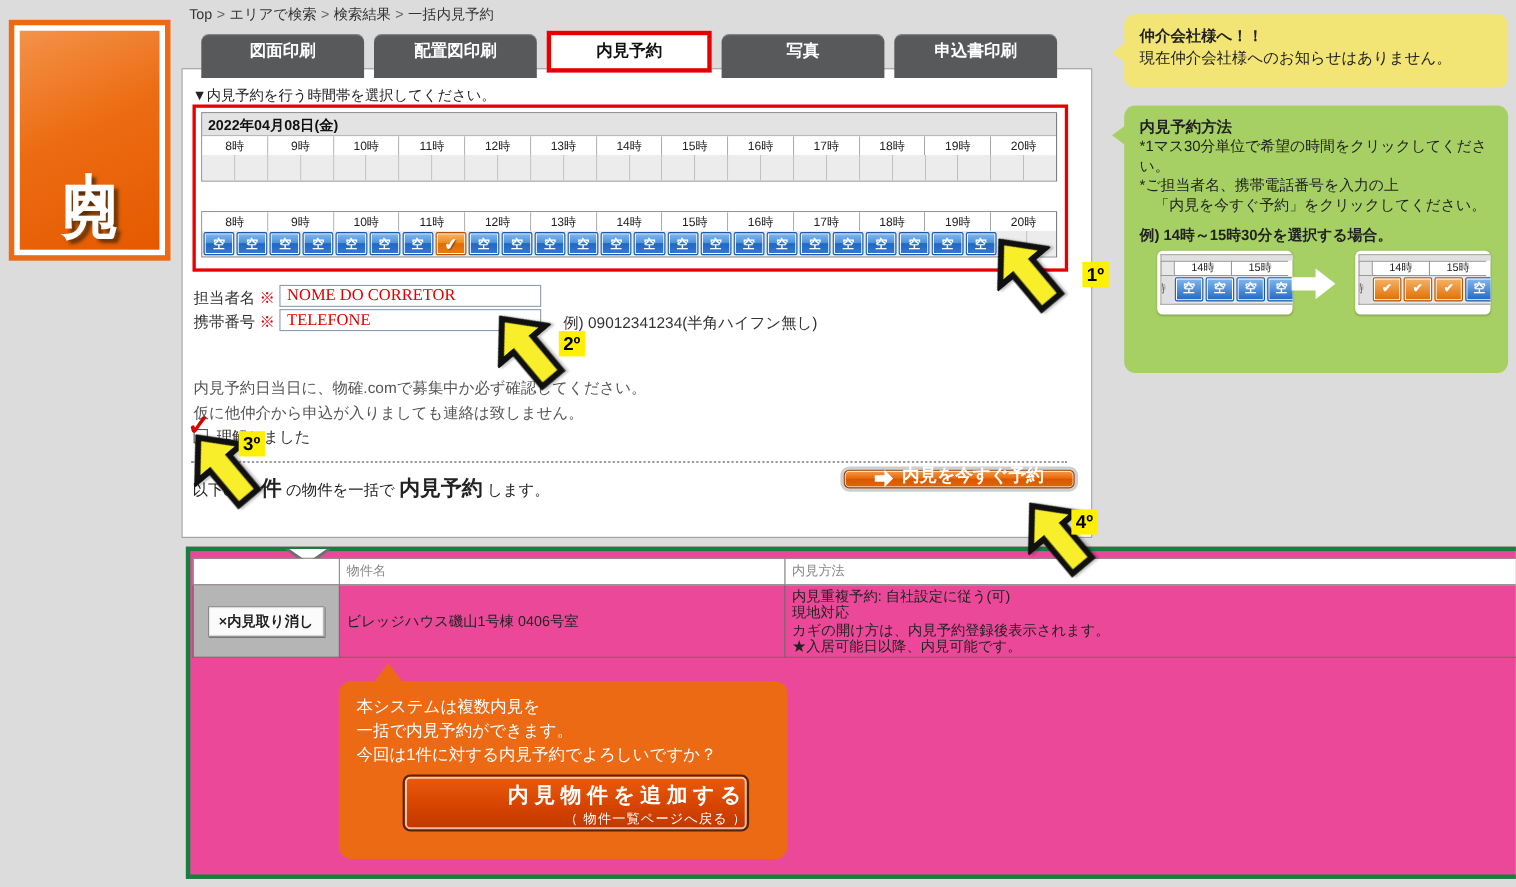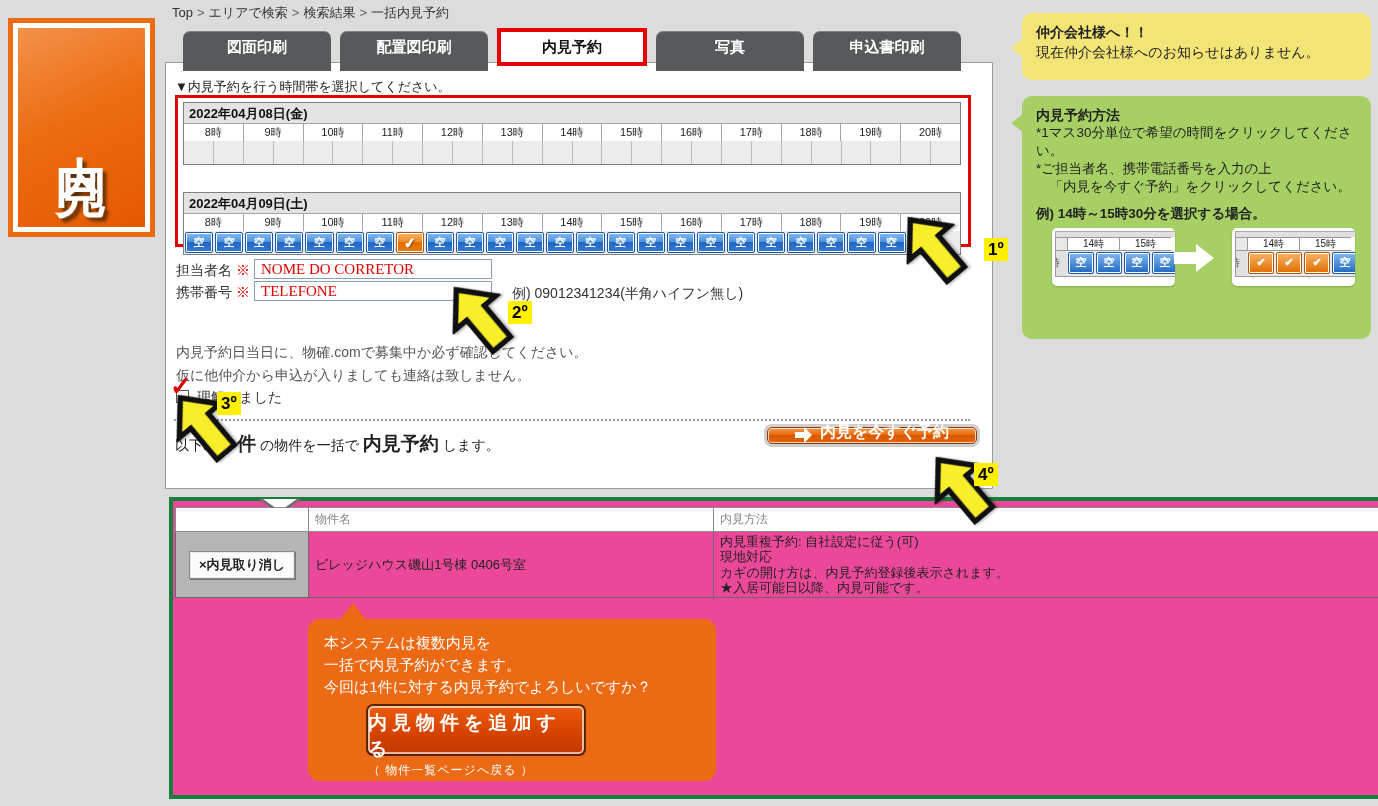--- a/index.html
+++ b/index.html
@@ -140,25 +140,25 @@
     color:#222; padding:4px 9px; cursor:pointer; }
   .prop-name { font-size:14px; }
   .method-line { font-size:13px; line-height:1.18; }
 
   #bubble { position:absolute; left:135px; top:118px; width:408px; height:162px;
     background:#ed6a15; border-radius:12px; padding:13px 16px; }
   #bubble .tail-up { position:absolute; left:32px; top:-16px; width:0; height:0;
     border-left:13px solid transparent; border-right:13px solid transparent;
     border-bottom:17px solid #ed6a15; }
   .bubble-line { color:#fff; font-weight:normal; font-size:15px; line-height:1.45; }
-  #add-btn { position:relative; margin:7px auto 0 42px; width:220px; height:52px;
+  #add-btn { position:relative; margin:7px auto 0 42px; width:315px; height:52px;
     background:linear-gradient(180deg,#ea5b0c 0%,#d64400 55%,#c03800 100%);
     border:2px solid #5c2300; border-radius:7px;
     box-shadow:inset 0 0 0 2px rgba(255,255,255,.65);
-    color:#fff; text-align:left; cursor:pointer; padding-top:4px; }
+    color:#fff; text-align:right; cursor:pointer; padding-top:4px; }
   #add-btn .main { font-size:19px; font-weight:bold; letter-spacing:5px; }
   #add-btn .sub { font-size:12px; letter-spacing:1px; }
 
   
   .step-arrow { position:absolute; width:62px; height:78px; z-index:50;
     filter:drop-shadow(2px 2px 1px rgba(0,0,0,.25)); }
   .step-arrow polygon { fill:#f8ef2a; stroke:#101010; stroke-width:9; }
   .step-label { position:absolute; z-index:51; background:#ffef00; color:#000;
     font-size:17px; font-weight:bold; padding:0 4px; line-height:23px; }
   #arrow-1 { left:902px; top:208px; transform:rotate(-40deg); }
@@ -233,21 +233,20 @@
           <div class="slot state-n"></div>
           <div class="slot state-n"></div>
           <div class="slot state-n"></div>
           <div class="slot state-n"></div>
           <div class="slot state-n"></div>
           <div class="slot state-n"></div>
           <div class="slot state-n"></div>
         </div>
       </div>
     <div class="day" style="top:94px;">
-        <div class="date-bar">2022年04月09日(土)</div>
         <div class="hours">
           <div class="hour">8時</div>
           <div class="hour">9時</div>
           <div class="hour">10時</div>
           <div class="hour">11時</div>
           <div class="hour">12時</div>
           <div class="hour">13時</div>
           <div class="hour">14時</div>
           <div class="hour">15時</div>
           <div class="hour">16時</div>

